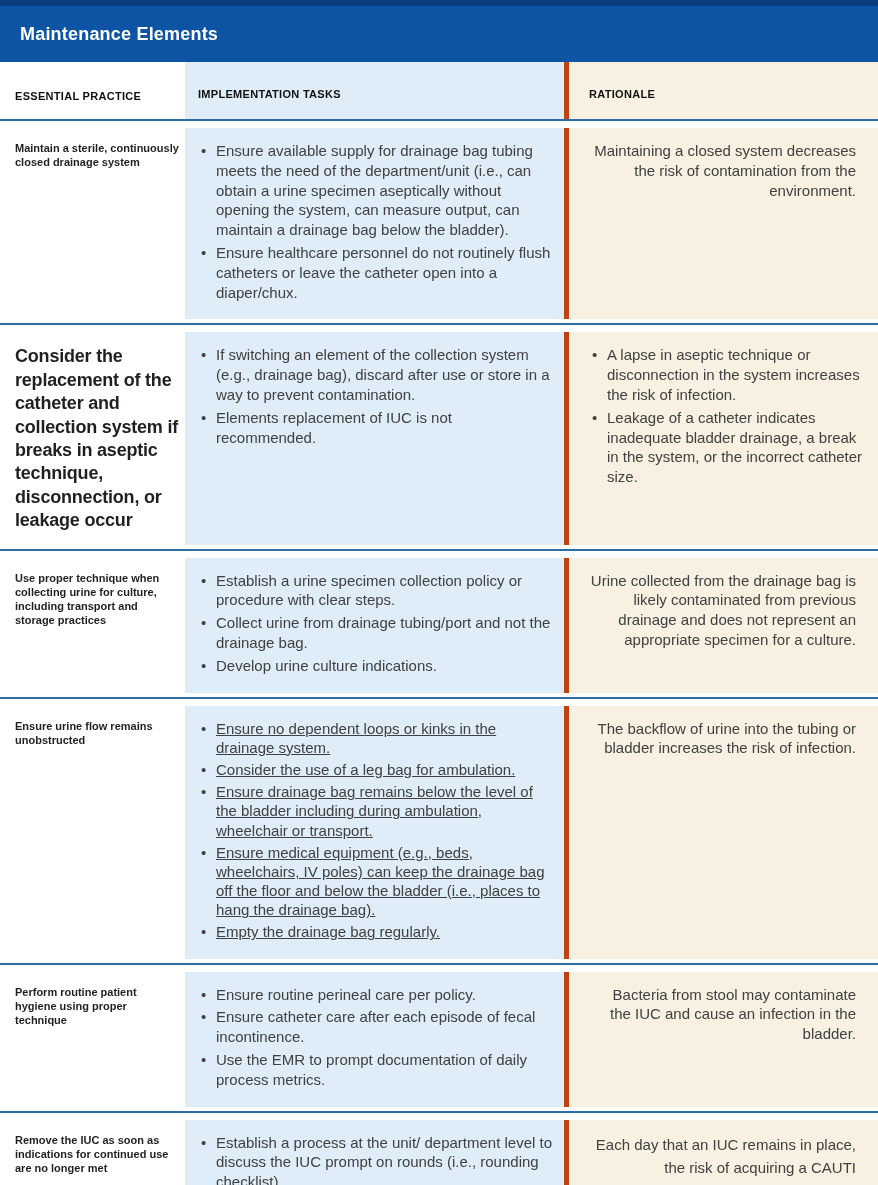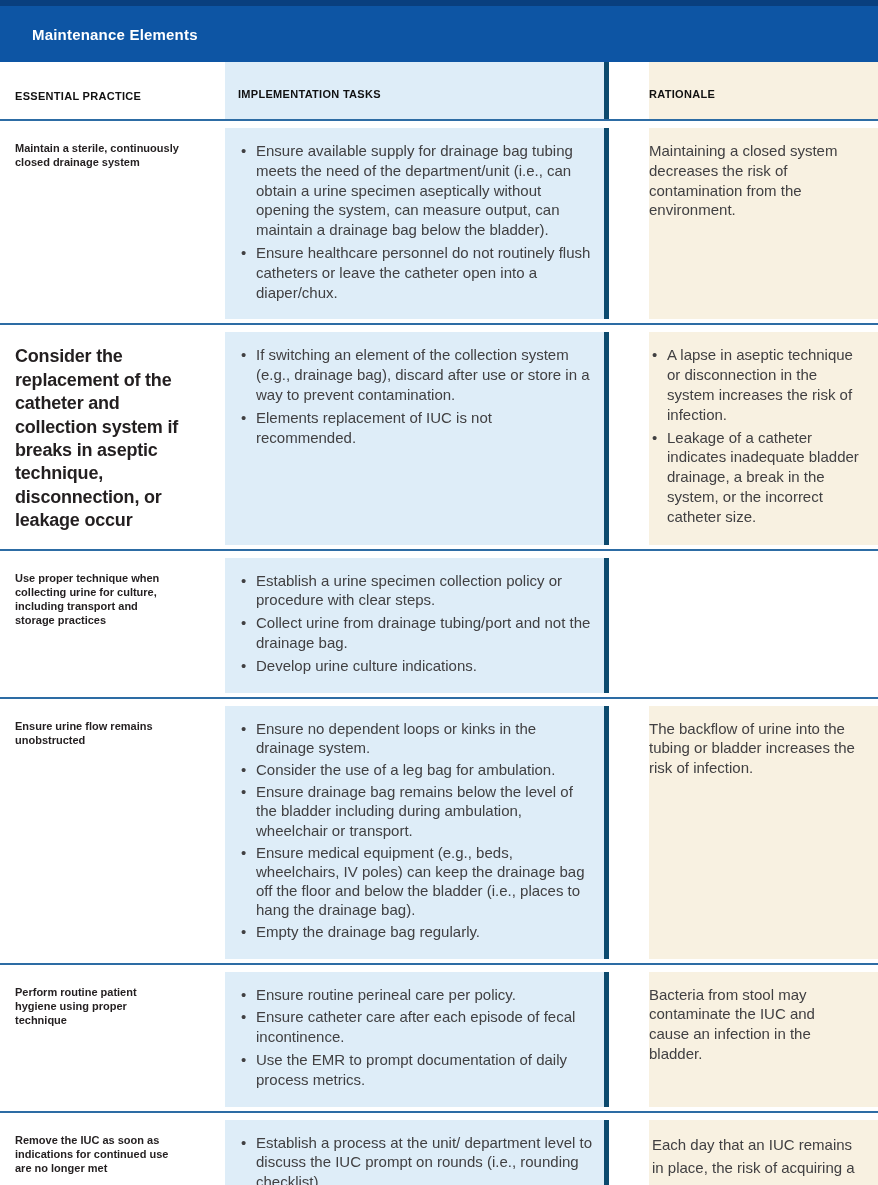--- a/index.html
+++ b/index.html
@@ -18,46 +18,45 @@
     font-family:"Liberation Sans",sans-serif;
     color:var(--body-text);
     -webkit-font-smoothing:antialiased;
   }
   .top-stripe{height:6px;background:var(--header-stripe);}
   .title-bar{
     height:56px;background:var(--header-bar);
     display:flex;align-items:center;
   }
   .title-bar h1{
-    margin:16px;padding-left:16px;
-    font-size:15px;font-weight:bold;color:#fff;letter-spacing:0.2px;
+    margin:4px;padding-left:16px;
+    font-size:18px;font-weight:bold;color:#fff;letter-spacing:0.2px;
   }
   .grid-row{
     display:grid;
     grid-template-columns:185px 384px 1fr;
-    gap:40px;
   }
   .cell{box-sizing:border-box;}
   .cell.practice{
     background:#fff;
     padding:13px 6px 12px 15px;
     font-weight:bold;font-size:11px;line-height:1.28;color:var(--bold-text);
   }
   .cell.tasks{
     background:var(--tasks-bg);
-    border-right:5px solid #0c4a6e;
+    border-right:5px solid #c2410c;
     padding:13px 8px 14px 13px;
     font-size:15px;line-height:1.32;color:var(--body-text);
   }
   .cell.rationale{
     background:var(--rationale-bg);
-    padding:13px 14px 14px 0;
+    padding:13px 14px 14px 20px;
     font-size:15px;line-height:1.32;color:var(--body-text);
   }
-  .cell.rationale p{margin:0 8px 4px 0;}
+  .cell.rationale p{margin:0 8px 4px 0;text-align:right;}
   ul.bullets{list-style:none;margin:0;padding:0;}
   ul.bullets li{
     position:relative;
     padding-left:18px;
     margin-bottom:3px;
   }
   ul.bullets li::before{
     content:"\2022";
     position:absolute;left:3px;top:0;
   }
@@ -69,21 +68,21 @@
   }
   .table-header .cell.practice{padding-left:15px;}
   .table-header .cell.tasks,
   .table-header .cell.rationale{line-height:1;}
   
   .sep{padding:4px 0 7px 0;}
   .sep.flush{padding-top:0;}
   .sep .sep-line{height:2px;background:var(--sep);}
   
   .rows > .grid-row:nth-child(3) .practice{font-size:18px;line-height:1.3;letter-spacing:-0.2px;}
-  .rows > .grid-row:nth-child(7) .tasks{line-height:1.28;}
+  .rows > .grid-row:nth-child(7) .tasks{line-height:1.28;text-decoration:underline;}
   .rows > .grid-row:nth-child(11) .rationale p{line-height:1.55;padding-left:3px;}
 </style>
 </head>
 <body>
 
 <div class="top-stripe"></div>
 
 <div class="title-bar">
   <h1>Maintenance Elements</h1>
 </div>
@@ -134,20 +133,23 @@
     </div>
     <div class="grid-row">
       <div class="cell practice">Use proper technique when collecting urine for culture, including transport and storage practices</div>
       <div class="cell tasks">
         <ul class="bullets">
           <li>Establish a urine specimen collection policy or procedure with clear steps.</li>
           <li>Collect urine from drainage tubing/port and not the drainage bag.</li>
           <li>Develop urine culture indications.</li>
         </ul>
       </div>
+      <div class="cell rationale">
+        <p>Urine collected from the drainage bag is likely contaminated from previous drainage and does not represent an appropriate specimen for a culture.</p>
+      </div>
     </div>
     <div class="sep">
       <div class="sep-line"></div>
     </div>
     <div class="grid-row">
       <div class="cell practice">Ensure urine flow remains unobstructed</div>
       <div class="cell tasks">
         <ul class="bullets">
           <li>Ensure no dependent loops or kinks in the drainage system.</li>
           <li>Consider the use of a leg bag for ambulation.</li>

